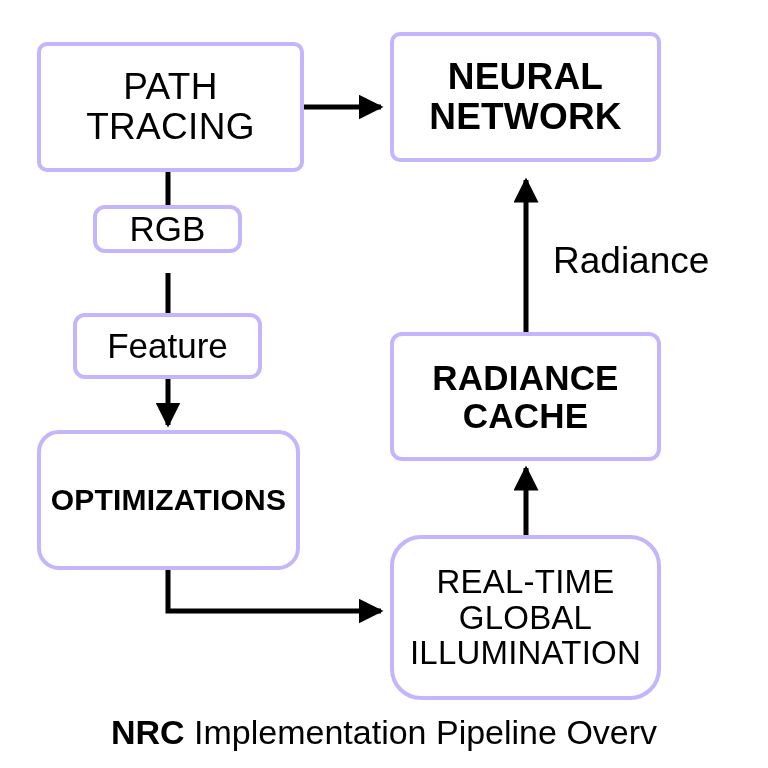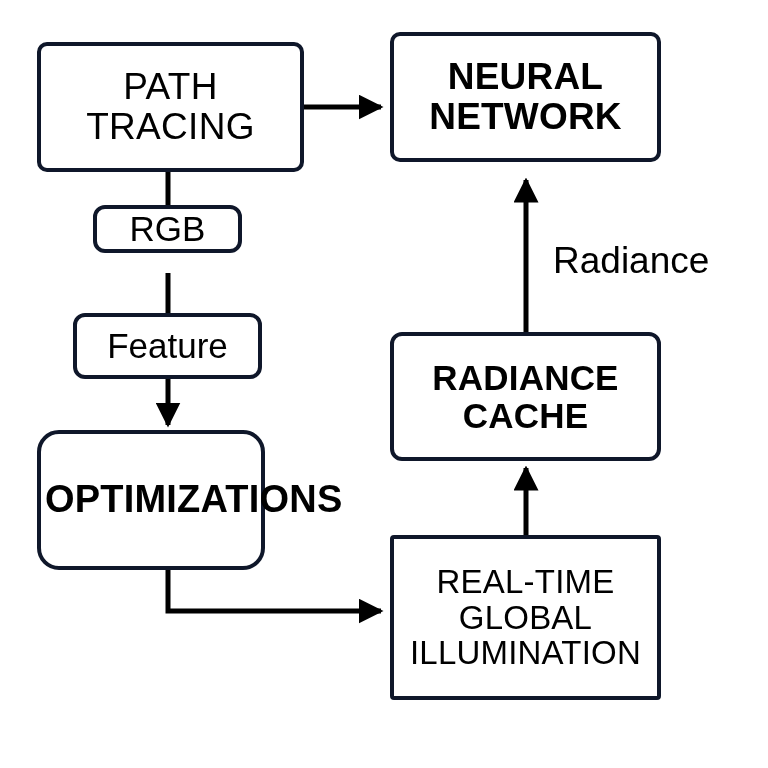--- a/index.html
+++ b/index.html
@@ -26,21 +26,21 @@
     left: 0;
     top: 0;
     width: 768px;
     height: 768px;
     pointer-events: none;
   }
   .node {
     position: absolute;
     box-sizing: border-box;
     background: #ffffff;
-    border: 4px solid #0f172a;
+    border: 4px solid #c4b5fd;
     display: flex;
     align-items: center;
     justify-content: center;
     text-align: center;
     line-height: 1.08;
     z-index: 3;
   }
   .node .node-label {
     display: block;
     width: 100%;
@@ -70,36 +70,36 @@
     font-size: 35px;
     font-weight: 400;
   }
   #node-feature {
     left: 73px; top: 313px; width: 189px; height: 66px;
     border-radius: 12px;
     font-size: 35px;
     font-weight: 400;
   }
   #node-optimizations {
-    left: 37px; top: 430px; width: 228px; height: 140px;
+    left: 37px; top: 430px; width: 263px; height: 140px;
     border-radius: 22px;
-    font-size: 38px;
+    font-size: 30px;
     font-weight: 700;
     letter-spacing: 0.2px;
   }
   #node-radiance-cache {
     left: 390px; top: 332px; width: 271px; height: 129px;
     border-radius: 12px;
     font-size: 35px;
     font-weight: 700;
     letter-spacing: 0.2px;
   }
   #node-rtgi {
     left: 390px; top: 535px; width: 271px; height: 165px;
-    border-radius: 4px;
+    border-radius: 31px;
     font-size: 33px;
     font-weight: 400;
     letter-spacing: 0.2px;
   }
 
   
   #edge-label-radiance {
     position: absolute;
     left: 553px;
     top: 240px;
@@ -194,14 +194,15 @@
   </div>
 
   <div class="node" id="node-rtgi">
     <span class="node-label">REAL-TIME
 GLOBAL
 ILLUMINATION</span>
   </div>
 
   <div id="edge-label-radiance">Radiance</div>
 
+  <div id="caption"><span class="caption-strong">NRC</span><span> Implementation Pipeline Overv</span></div>
 
 </div>
 
 </body></html>

